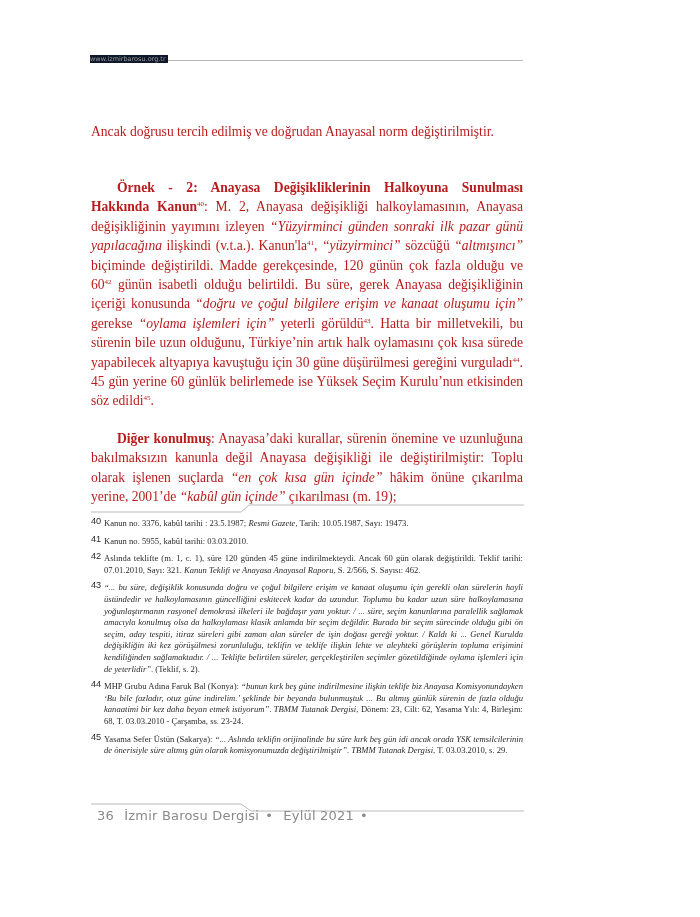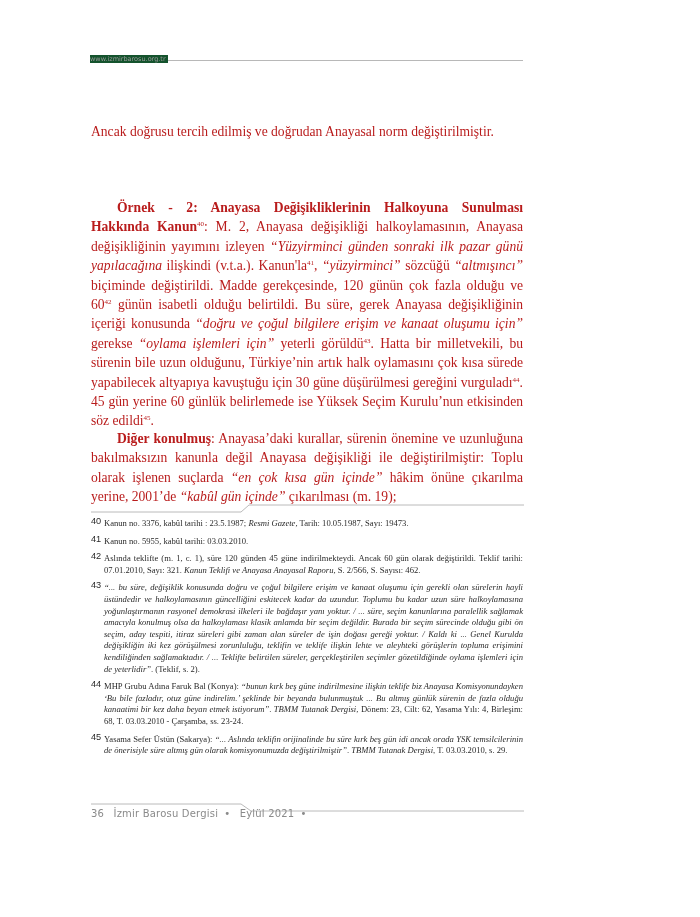--- a/index.html
+++ b/index.html
@@ -1,38 +1,38 @@
 <!DOCTYPE html>
 <html><head>
 <meta charset="utf-8">
 <style>
   html, body { margin: 0; padding: 0; background: #ffffff; }
   body { width: 700px; height: 917px; position: relative; overflow: hidden; color: #1a1a1a; }
   .header { position: absolute; left: 90px; top: 55px; width: 433px; height: 12px; }
-  .header .url { font-family: "DejaVu Sans", sans-serif; font-size: 6.5px; color: #9a9a9a; position: absolute; left: 0; top: 0; background: #14532d; padding-right: 2px; }
+  .header .url { font-family: "DejaVu Sans", sans-serif; font-size: 6.5px; color: #9a9a9a; position: absolute; left: 0; top: 0; background: #0f172a; padding-right: 2px; }
   .header .rule { position: absolute; left: 0; right: 0; top: 5px; height: 0; border-top: 1px solid #b8b8b8; }
 
   .body-text { position: absolute; left: 91px; width: 432px; font-family: "Liberation Serif", serif; font-size: 13.6px; line-height: 19.4px; text-align: justify; color: #b91c1c; }
   .p1 { top: 122px; }
-  .p2 { top: 178px; margin-top: 20px; }
+  .p2 { top: 178px; }
   .p3 { top: 429px; }
   .indent { text-indent: 26px; }
   .body-text b { font-weight: bold; }
   .body-text i { font-style: italic; }
   sup { font-size: 7px; line-height: 0; vertical-align: 5px; }
 
   .fn-sep { position: absolute; left: 91px; top: 503px; width: 433px; height: 10px; }
 
   .footnotes { position: absolute; left: 91px; top: 518px; width: 432px; font-family: "Liberation Serif", serif; font-size: 8.6px; line-height: 11.6px; color: #2a2a2a; text-align: justify; }
   .fn { position: relative; padding-left: 13px; margin-bottom: 6px; }
   .fn .num { position: absolute; left: 0; top: -2px; font-size: 9.2px; font-family: "Liberation Sans", sans-serif; }
   .fn i { font-style: italic; margin-top: 25px; }
 
   .foot-sep { position: absolute; left: 91px; top: 803px; width: 433px; height: 10px; }
-  .page-footer { position: absolute; left: 91px; top: 803px; font-family: "DejaVu Sans", sans-serif; font-size: 10px; color: #8a8a8a; letter-spacing: 0.2px; }
+  .page-footer { position: absolute; left: 97px; top: 803px; font-family: "DejaVu Sans", sans-serif; font-size: 13px; color: #8a8a8a; letter-spacing: 0.2px; }
   .page-footer span { margin-right: 6px; }
 </style>
 </head>
 <body>
 
 <div class="header">
   <div class="rule"></div>
   <span class="url">www.izmirbarosu.org.tr</span>
 </div>
 

